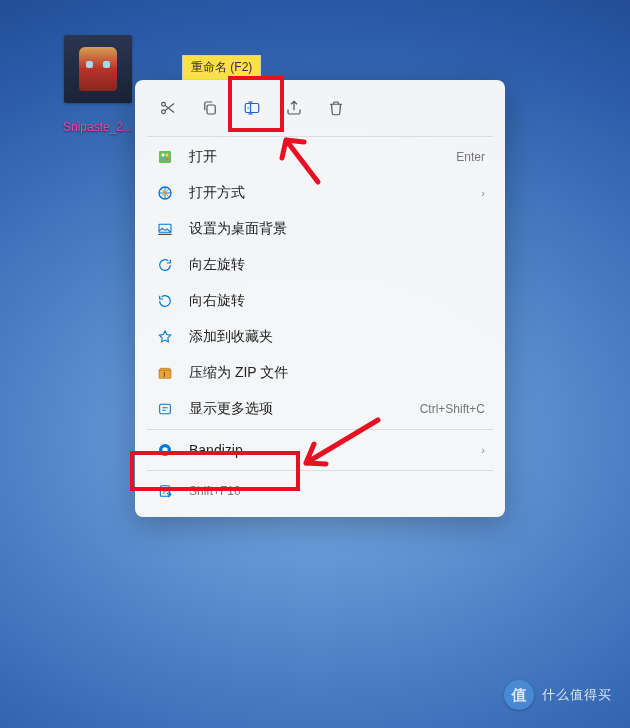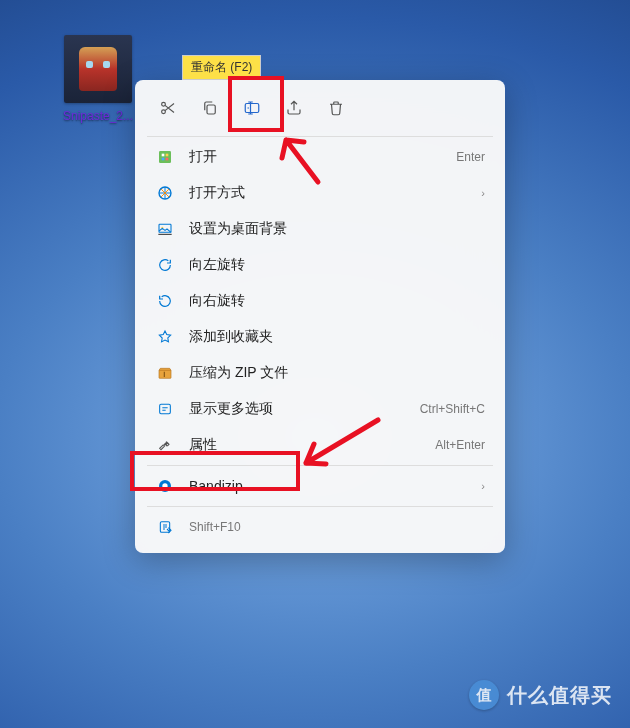--- a/index.html
+++ b/index.html
@@ -6,36 +6,36 @@
 body {
   width:630px; height:728px; overflow:hidden;
   font-family:"Segoe UI","Microsoft YaHei",sans-serif;
   background: radial-gradient(ellipse 800px 600px at 50% 60%, #7fb0e8 0%, #4a7fc4 40%, #2a5aa8 70%, #1a3d7a 100%);
   position:relative;
 }
 .desktop-icon { position:absolute; left:58px; top:35px; width:80px; text-align:center; cursor:pointer; }
 .desktop-icon .thumb { width:68px; height:68px; margin:0 auto; border-radius:2px; background:linear-gradient(180deg,#2a3550 0%,#1a2338 100%); display:flex; align-items:center; justify-content:center; position:relative; box-shadow:0 1px 3px rgba(0,0,0,.3);}
 .desktop-icon .robot { width:38px; height:44px; background:linear-gradient(180deg,#d4a055 0%,#b8332a 50%,#8a2620 100%); border-radius:6px 6px 4px 4px; position:relative;}
 .desktop-icon .robot::before { content:""; position:absolute; left:7px; top:14px; width:7px; height:7px; background:#a6d8f0; border-radius:2px; box-shadow:17px 0 0 #a6d8f0;}
-.desktop-icon .label { color:#6d28d9; font-size:12px; margin-top:6px; text-shadow:0 1px 2px rgba(0,0,0,.6); white-space:nowrap;}
+.desktop-icon .label { color:#ec4899; font-size:12px; margin-top:17px; text-shadow:0 1px 2px rgba(0,0,0,.6); white-space:nowrap;}
 .tooltip { position:absolute; left:182px; top:55px; background:#fde047; border:1px solid #ccc; padding:3px 8px; font-size:12px; color:#333; z-index:20;}
 .menu { position:absolute; left:135px; top:80px; width:370px; background:rgba(249,249,249,0.97); border-radius:8px; box-shadow:0 8px 32px rgba(0,0,0,.28); padding:8px; backdrop-filter:blur(20px);}
 .toolbar { display:flex; gap:4px; padding:2px 6px 8px 6px;}
 .toolbar-btn { width:38px; height:36px; display:flex; align-items:center; justify-content:center; border-radius:4px; cursor:pointer; color:#555;}
 .sep { height:1px; background:#ddd; margin:2px 4px;}
 .item { display:flex; align-items:center; height:36px; padding:0 12px; border-radius:4px; cursor:pointer; font-size:14px; color:#222;}
 .item .ico { width:20px; height:20px; margin-right:14px; display:flex; align-items:center; justify-content:center; flex-shrink:0;}
 .item .lbl { flex:1;}
 .item .sc { color:#777; font-size:12px;}
 .item .chev { color:#888; font-size:11px;}
 .highlight-box { position:absolute; border:4px solid #e81123; pointer-events:none; z-index:30;}
 .arrow { position:absolute; z-index:31; pointer-events:none;}
 .watermark { position:absolute; right:18px; bottom:18px; display:flex; align-items:center; gap:8px; color:#fff; opacity:.82;}
 .watermark .badge { width:30px; height:30px; border-radius:50%; background:#4a90d9; color:#fff; font-weight:bold; display:flex; align-items:center; justify-content:center; font-size:15px; box-shadow:0 1px 3px rgba(0,0,0,.3);}
-.watermark .txt { font-size:20px; font-weight:700; letter-spacing:1px;}
+.watermark .txt { font-size:13px; font-weight:400; letter-spacing:1px;}
 svg { display:block;}
 </style>
 </head>
 <body>
 
 <div class="desktop-icon">
   <div class="thumb">
     <div class="robot"></div>
   </div>
   <div class="label">Snipaste_2...</div>
@@ -161,29 +161,20 @@
     <span class="ico">
         <svg width="16" height="16" viewBox="0 0 24 24" fill="none" stroke="#0078d4" stroke-width="1.6">
           <rect x="4" y="5" width="16" height="14" rx="2"></rect>
           <path d="M8 10h8M8 14h5"></path>
         </svg>
       </span>
     <span class="lbl">显示更多选项</span>
     <span class="sc">Ctrl+Shift+C</span>
   </div>
 
-  <div class="item">
-    <span class="ico">
-        <svg width="16" height="16" viewBox="0 0 24 24" fill="none" stroke="#555" stroke-width="1.6">
-          <path d="M14 7a4 4 0 0 1-5 5L4 17l2 2 5-5a4 4 0 0 1 5-5l-2 2v2h2l2-2z"></path>
-        </svg>
-      </span>
-    <span class="lbl">属性</span>
-    <span class="sc">Alt+Enter</span>
-  </div>
 
   <div class="sep"></div>
 
 
   <div class="item">
     <span class="ico">
         <svg width="16" height="16" viewBox="0 0 24 24">
           <circle cx="12" cy="12" r="9" fill="#0078d4"></circle>
           <circle cx="12" cy="12" r="4" fill="#fff"></circle>
         </svg>

